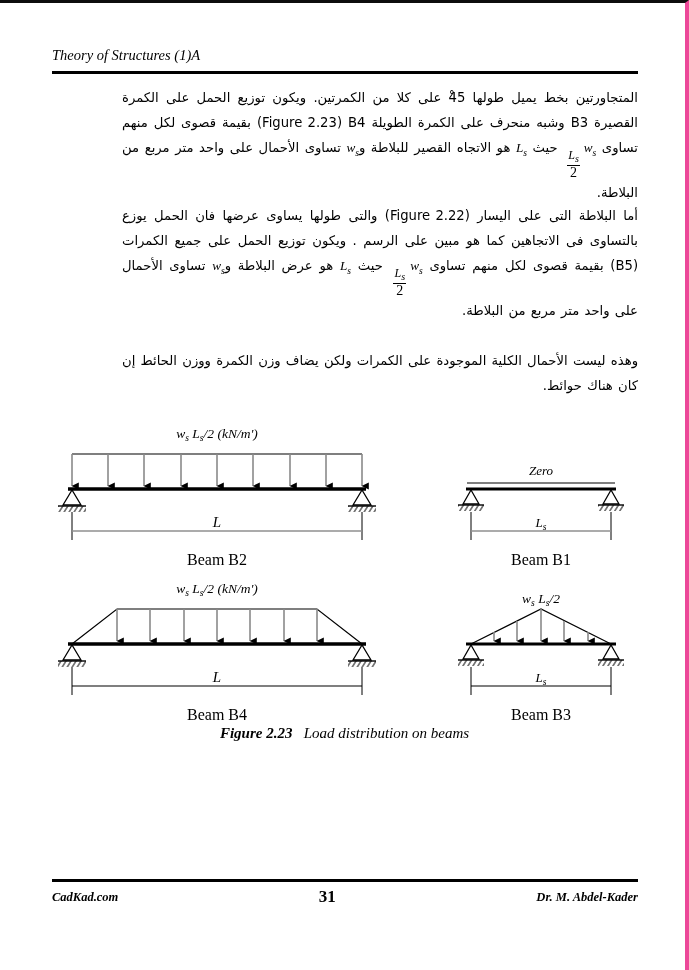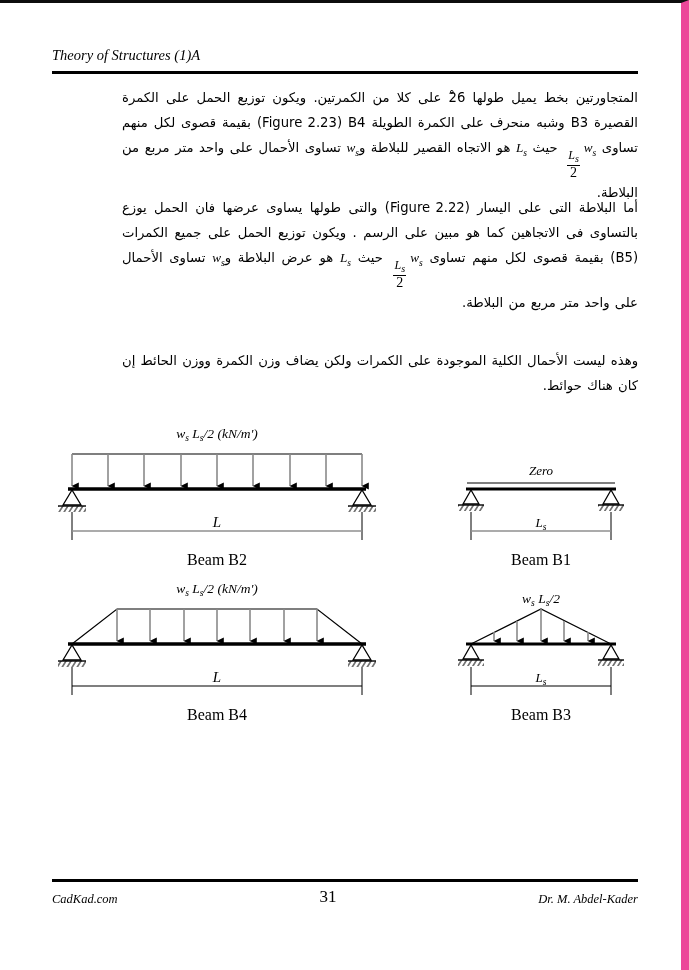--- a/index.html
+++ b/index.html
@@ -9,21 +9,21 @@
     font-family:"Liberation Serif", serif;
     color:#000;
     overflow:hidden;
     position:relative;
   }
   .page{
     position:absolute;
     left:0;top:0;width:689px;height:970px;
     box-sizing:border-box;
     border-top:3px solid #0d0d0d;
-    border-right:8px solid #ec4899;
+    border-right:4px solid #ec4899;
   }
   
   .header{
     position:absolute;left:52px;top:44px;width:586px;
     display:flex;justify-content:space-between;align-items:flex-end;
     font-style:italic;font-size:14.5px;
   }
   .header span{white-space:nowrap;}
   .header-rule{
     position:absolute;left:52px;top:68px;width:586px;height:3px;
@@ -31,21 +31,21 @@
   }
   
   .body-text{
     position:absolute;left:122px;width:516px;
     direction:rtl;text-align:justify;
     font-family:"DejaVu Sans", sans-serif;
     font-size:13.2px;line-height:25px;
     word-spacing:1px;
   }
   #para1{top:82px;}
-  #para2{top:192px;}
+  #para2{top:200px;}
   #para3{top:345px;}
   .ltr{direction:ltr;display:inline-block;unicode-bidi:embed;}
   
   .frac{
     display:inline-flex;flex-direction:column;align-items:center;
     vertical-align:-0.55em;margin:0 2px;
     font-family:"Liberation Serif",serif;font-style:italic;
     line-height:1.0;direction:ltr;
   }
   .frac .num{font-size:12px;padding:0 3px;}
@@ -60,37 +60,37 @@
     text-align:center;font-size:15px;
   }
   .caption b{font-style:italic;font-weight:bold;}
   .caption i{font-style:italic;}
   
   .footer-rule{
     position:absolute;left:52px;top:876px;width:586px;height:3px;background:#000;
   }
   .footer{
     position:absolute;left:52px;top:884px;width:586px;
-    display:flex;justify-content:space-between;align-items:flex-end;
-    font-size:12.5px;font-style:italic;
+    display:flex;justify-content:space-between;align-items:center;
+    font-size:12.5px;font-style:italic;font-weight:bold;
   }
   .footer .pageno{font-style:normal;font-size:17px;}
 </style>
 </head>
 <body>
 
 <div class="page">
 
   <div class="header">
     <span>Theory of Structures (1)A</span>
   </div>
   <div class="header-rule"></div>
 
   <div class="body-text" id="para1">
-    <span>المتجاورتين بخط يميل طولها </span><span class="ltr">26</span><span>ْ</span><span> على كلا من الكمرتين. ويكون توزيع الحمل على الكمرة القصيرة </span><span class="ltr">B3</span><span> وشبه منحرف على الكمرة الطويلة </span><span class="ltr">B4</span>
+    <span>المتجاورتين بخط يميل طولها </span><span class="ltr">45</span><span>ْ</span><span> على كلا من الكمرتين. ويكون توزيع الحمل على الكمرة القصيرة </span><span class="ltr">B3</span><span> وشبه منحرف على الكمرة الطويلة </span><span class="ltr">B4</span>
     <span class="ltr">(Figure 2.23)</span><span> بقيمة قصوى لكل منهم تساوى </span><span class="mi">w<sub>s</sub></span><span class="frac">
         <span class="num"><i>L<sub>s</sub></i></span>
         <span class="den">2</span>
       </span><span> حيث </span><span class="mi">L<sub>s</sub></span><span> هو الاتجاه القصير للبلاطة و</span><span class="mi">w<sub>s</sub></span><span> تساوى الأحمال على واحد متر مربع من البلاطة.</span>
   </div>
 
   <div class="body-text" id="para2">
     <span>أما البلاطة التى على اليسار </span><span class="ltr">(Figure 2.22)</span><span> والتى طولها يساوى عرضها فان الحمل يوزع بالتساوى فى الاتجاهين كما هو مبين على الرسم .  ويكون توزيع الحمل على جميع الكمرات </span><span class="ltr">(B5)</span><span> بقيمة قصوى لكل منهم تساوى </span><span class="mi">w<sub>s</sub></span><span class="frac">
         <span class="num"><i>L<sub>s</sub></i></span>
         <span class="den">2</span>
@@ -240,20 +240,24 @@
           <line x1="471" y1="254" x2="471" y2="282" stroke="#000" stroke-width="1"></line>
           <line x1="611" y1="254" x2="611" y2="282" stroke="#000" stroke-width="1"></line>
           <line x1="471" y1="273" x2="611" y2="273" stroke="#000" stroke-width="1.1"></line>
           <text x="541" y="269" text-anchor="middle" font-family="Liberation Serif, serif" font-style="italic" font-size="13">L<tspan font-size="9.5" dy="3">s</tspan></text>
         </g>
         <text x="541" y="307" text-anchor="middle" font-family="Liberation Serif, serif" font-size="16">Beam B3</text>
       </g>
     </svg>
   </div>
 
+  <div class="caption">
+    <b>Figure 2.23</b>
+    &nbsp;&nbsp;<i>Load distribution on beams</i>
+  </div>
 
   <div class="footer-rule"></div>
   <div class="footer">
     <span>CadKad.com</span>
     <span class="pageno">31</span>
     <span>Dr. M. Abdel-Kader</span>
   </div>
 
 </div>
 

